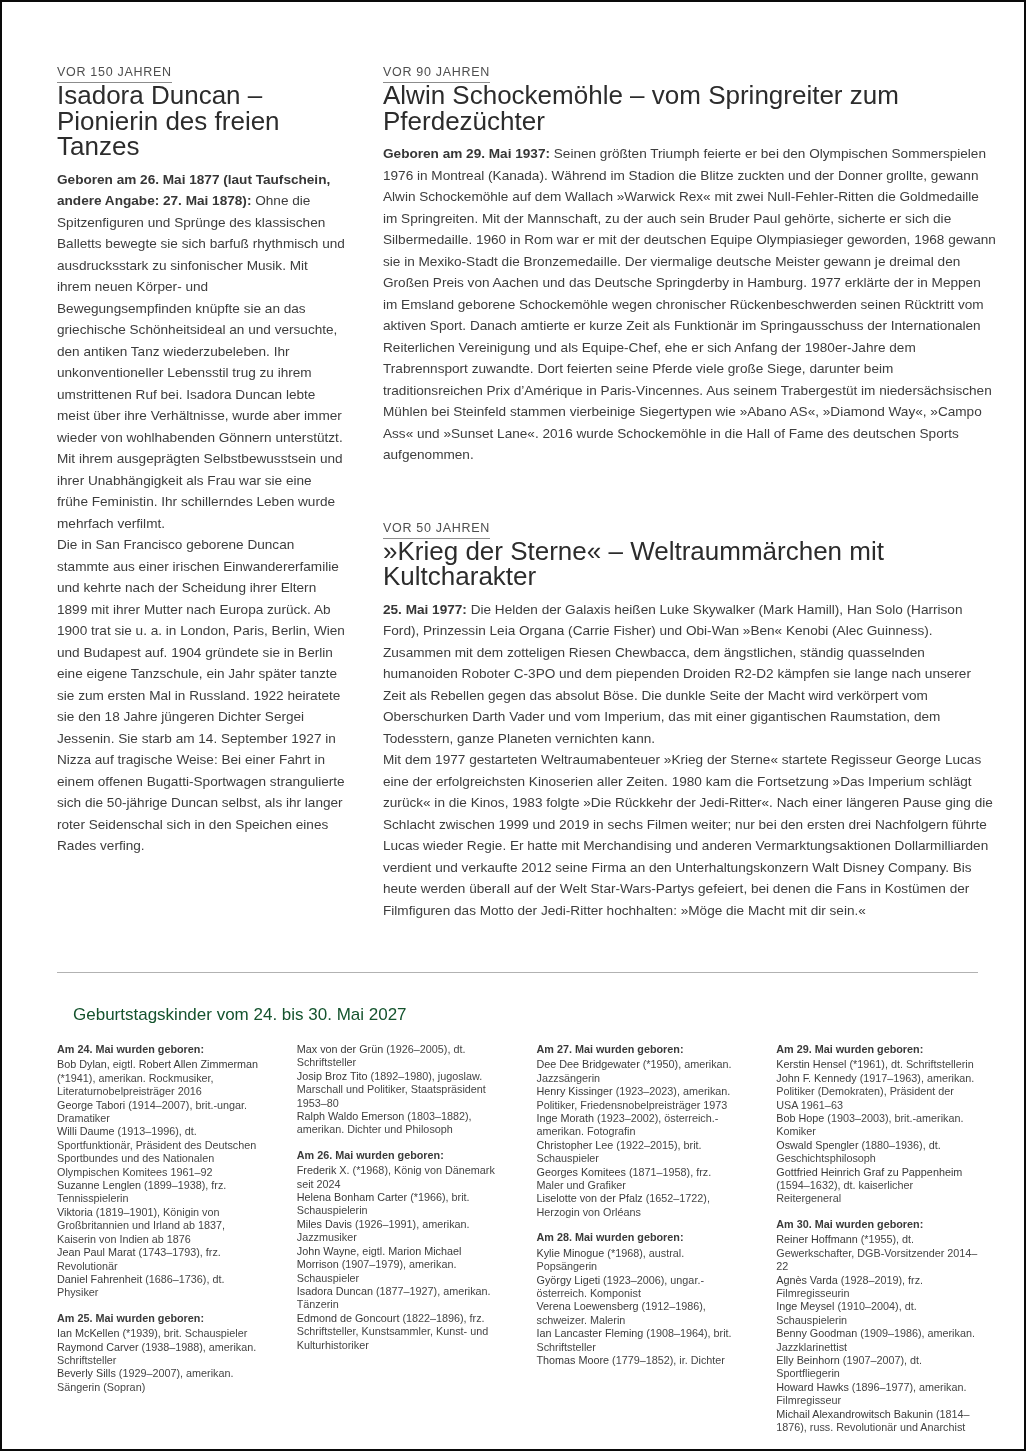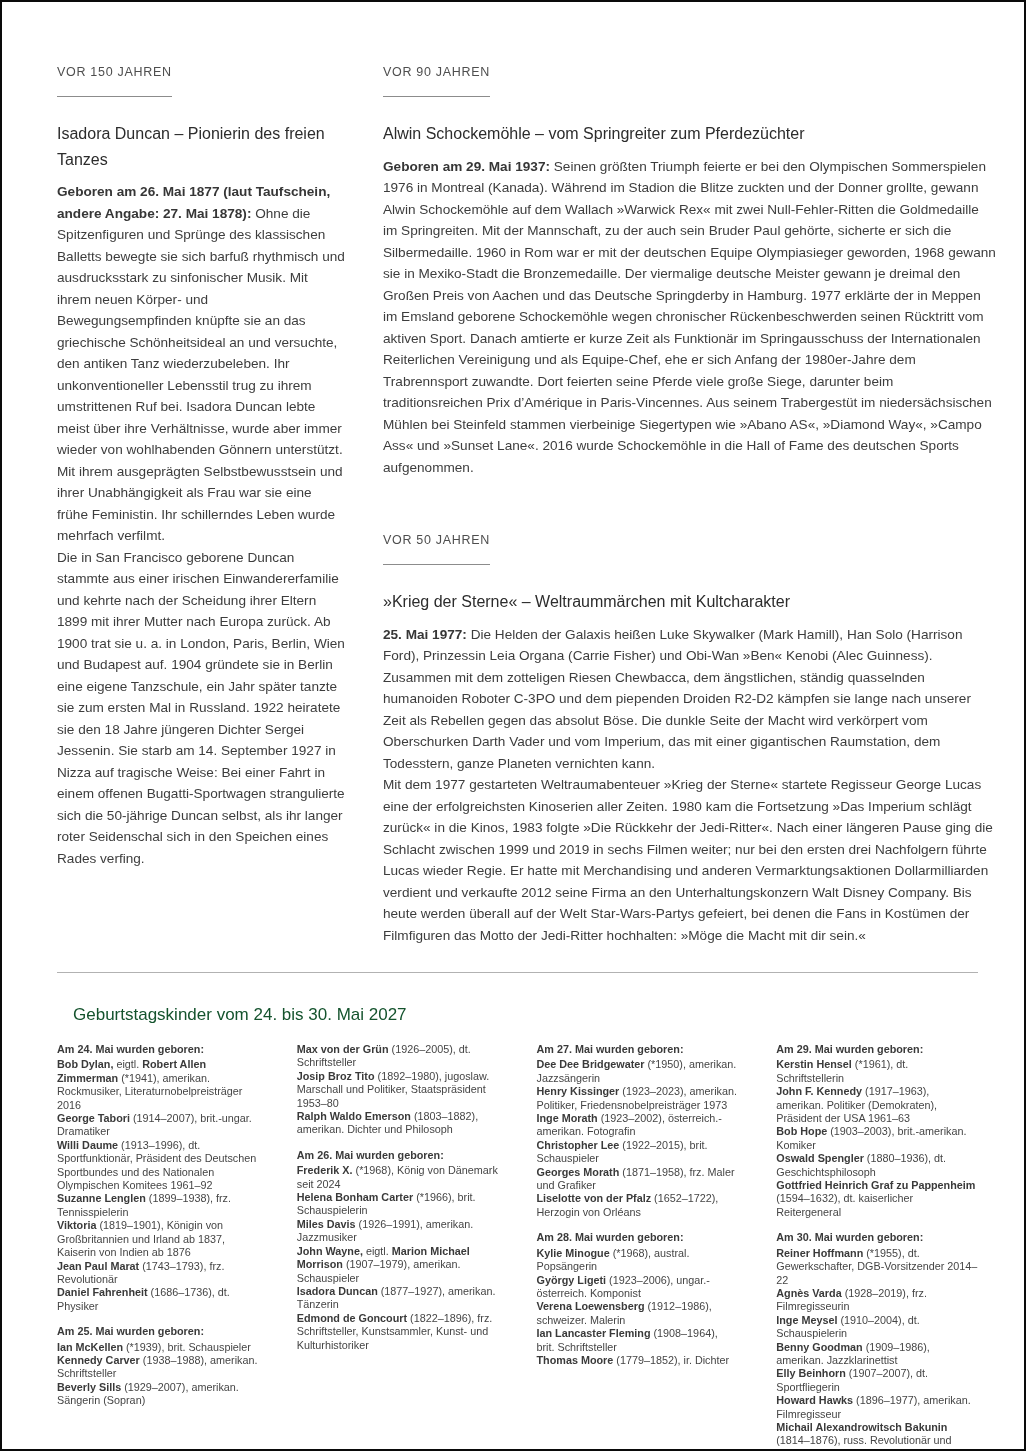--- a/index.html
+++ b/index.html
@@ -15,25 +15,25 @@
   }
   .col-left  { position:absolute; left:55px;  top:60px; width:288px; }
   .col-right { position:absolute; left:381px; top:60px; width:613px; }
 
   .kicker {
     display:inline-block;
     font-size:12.5px; line-height:14px;
     letter-spacing:0.7px;
     color:#4e4e4e;
     border-bottom:1px solid #8c8c8c;
-    padding-bottom:17px;
+    padding-bottom:3px;
   }
   .article h2 {
-    margin:24px 0 0 0;
-    font-size:16px; line-height:25.5px;
+    margin:0 0 0 0;
+    font-size:26px; line-height:25.5px;
     font-weight:400; color:#2c2c2c;
   }
   .article .body {
     margin-top:9px;
     font-size:13.6px; line-height:21.5px;
     color:#3d3d3d;
   }
   .body p { margin:0; }
   .body b { font-weight:700; color:#363636;margin-top:40px; }
   .article + .article { margin-top:52px; }
@@ -51,21 +51,21 @@
   .bday-grid {
     display:grid;
     grid-template-columns:repeat(4,1fr);
     column-gap:38px;
     margin-top:17px;
   }
   .bday-col { font-size:10.8px; line-height:13.4px; color:#454545; }
   .bday-heading { font-weight:700; color:#3a3a3a; margin:12px 0 2px 0; }
   .bday-col .bday-heading:first-child { margin-top:0; }
   .bday-entry { margin:0; }
-  .bday-entry .b { font-weight:700; color:#3a3a3a; }
+  .bday-entry .b { font-weight:400; color:#3a3a3a; }
 </style>
 </head>
 <body>
 
 <div class="page">
 
   <div class="col-left">
     <section class="article">
       <span class="kicker">VOR 150 JAHREN</span>
       <h2>Isadora Duncan – Pionierin des freien Tanzes</h2>
@@ -102,42 +102,42 @@
           <div class="bday-heading">Am 24. Mai wurden geboren:</div>
           <div class="bday-entry"><span class="b">Bob Dylan,</span><span> eigtl. </span><span class="b">Robert Allen Zimmerman</span><span> (*1941), amerikan. Rockmusiker, Literaturnobelpreisträger 2016</span></div>
           <div class="bday-entry"><span class="b">George Tabori</span><span> (1914–2007), brit.-ungar. Dramatiker</span></div>
           <div class="bday-entry"><span class="b">Willi Daume</span><span> (1913–1996), dt. Sportfunktionär, Präsident des Deutschen Sportbundes und des Nationalen Olympischen Komitees 1961–92</span></div>
           <div class="bday-entry"><span class="b">Suzanne Lenglen</span><span> (1899–1938), frz. Tennisspielerin</span></div>
           <div class="bday-entry"><span class="b">Viktoria</span><span> (1819–1901), Königin von Großbritannien und Irland ab 1837, Kaiserin von Indien ab 1876</span></div>
           <div class="bday-entry"><span class="b">Jean Paul Marat</span><span> (1743–1793), frz. Revolutionär</span></div>
           <div class="bday-entry"><span class="b">Daniel Fahrenheit</span><span> (1686–1736), dt. Physiker</span></div>
           <div class="bday-heading">Am 25. Mai wurden geboren:</div>
           <div class="bday-entry"><span class="b">Ian McKellen</span><span> (*1939), brit. Schauspieler</span></div>
-          <div class="bday-entry"><span class="b">Kennedy Carver</span><span> (1938–1988), amerikan. Schriftsteller</span></div>
+          <div class="bday-entry"><span class="b">Raymond Carver</span><span> (1938–1988), amerikan. Schriftsteller</span></div>
           <div class="bday-entry"><span class="b">Beverly Sills</span><span> (1929–2007), amerikan. Sängerin (Sopran)</span></div>
         </div>
         <div class="bday-col">
           <div class="bday-entry"><span class="b">Max von der Grün</span><span> (1926–2005), dt. Schriftsteller</span></div>
           <div class="bday-entry"><span class="b">Josip Broz Tito</span><span> (1892–1980), jugoslaw. Marschall und Politiker, Staatspräsident 1953–80</span></div>
           <div class="bday-entry"><span class="b">Ralph Waldo Emerson</span><span> (1803–1882), amerikan. Dichter und Philosoph</span></div>
           <div class="bday-heading">Am 26. Mai wurden geboren:</div>
           <div class="bday-entry"><span class="b">Frederik X.</span><span> (*1968), König von Dänemark seit 2024</span></div>
           <div class="bday-entry"><span class="b">Helena Bonham Carter</span><span> (*1966), brit. Schauspielerin</span></div>
           <div class="bday-entry"><span class="b">Miles Davis</span><span> (1926–1991), amerikan. Jazzmusiker</span></div>
           <div class="bday-entry"><span class="b">John Wayne,</span><span> eigtl. </span><span class="b">Marion Michael Morrison</span><span> (1907–1979), amerikan. Schauspieler</span></div>
           <div class="bday-entry"><span class="b">Isadora Duncan</span><span> (1877–1927), amerikan. Tänzerin</span></div>
           <div class="bday-entry"><span class="b">Edmond de Goncourt</span><span> (1822–1896), frz. Schriftsteller, Kunstsammler, Kunst- und Kulturhistoriker</span></div>
         </div>
         <div class="bday-col">
           <div class="bday-heading">Am 27. Mai wurden geboren:</div>
           <div class="bday-entry"><span class="b">Dee Dee Bridgewater</span><span> (*1950), amerikan. Jazzsängerin</span></div>
           <div class="bday-entry"><span class="b">Henry Kissinger</span><span> (1923–2023), amerikan. Politiker, Friedensnobelpreisträger 1973</span></div>
           <div class="bday-entry"><span class="b">Inge Morath</span><span> (1923–2002), österreich.-amerikan. Fotografin</span></div>
           <div class="bday-entry"><span class="b">Christopher Lee</span><span> (1922–2015), brit. Schauspieler</span></div>
-          <div class="bday-entry"><span class="b">Georges Morath</span><span> (1871–1958), frz. Maler und Grafiker</span></div>
+          <div class="bday-entry"><span class="b">Georges Komitees</span><span> (1871–1958), frz. Maler und Grafiker</span></div>
           <div class="bday-entry"><span class="b">Liselotte von der Pfalz</span><span> (1652–1722), Herzogin von Orléans</span></div>
           <div class="bday-heading">Am 28. Mai wurden geboren:</div>
           <div class="bday-entry"><span class="b">Kylie Minogue</span><span> (*1968), austral. Popsängerin</span></div>
           <div class="bday-entry"><span class="b">György Ligeti</span><span> (1923–2006), ungar.-österreich. Komponist</span></div>
           <div class="bday-entry"><span class="b">Verena Loewensberg</span><span> (1912–1986), schweizer. Malerin</span></div>
           <div class="bday-entry"><span class="b">Ian Lancaster Fleming</span><span> (1908–1964), brit. Schriftsteller</span></div>
           <div class="bday-entry"><span class="b">Thomas Moore</span><span> (1779–1852), ir. Dichter</span></div>
         </div>
         <div class="bday-col">
           <div class="bday-heading">Am 29. Mai wurden geboren:</div>

